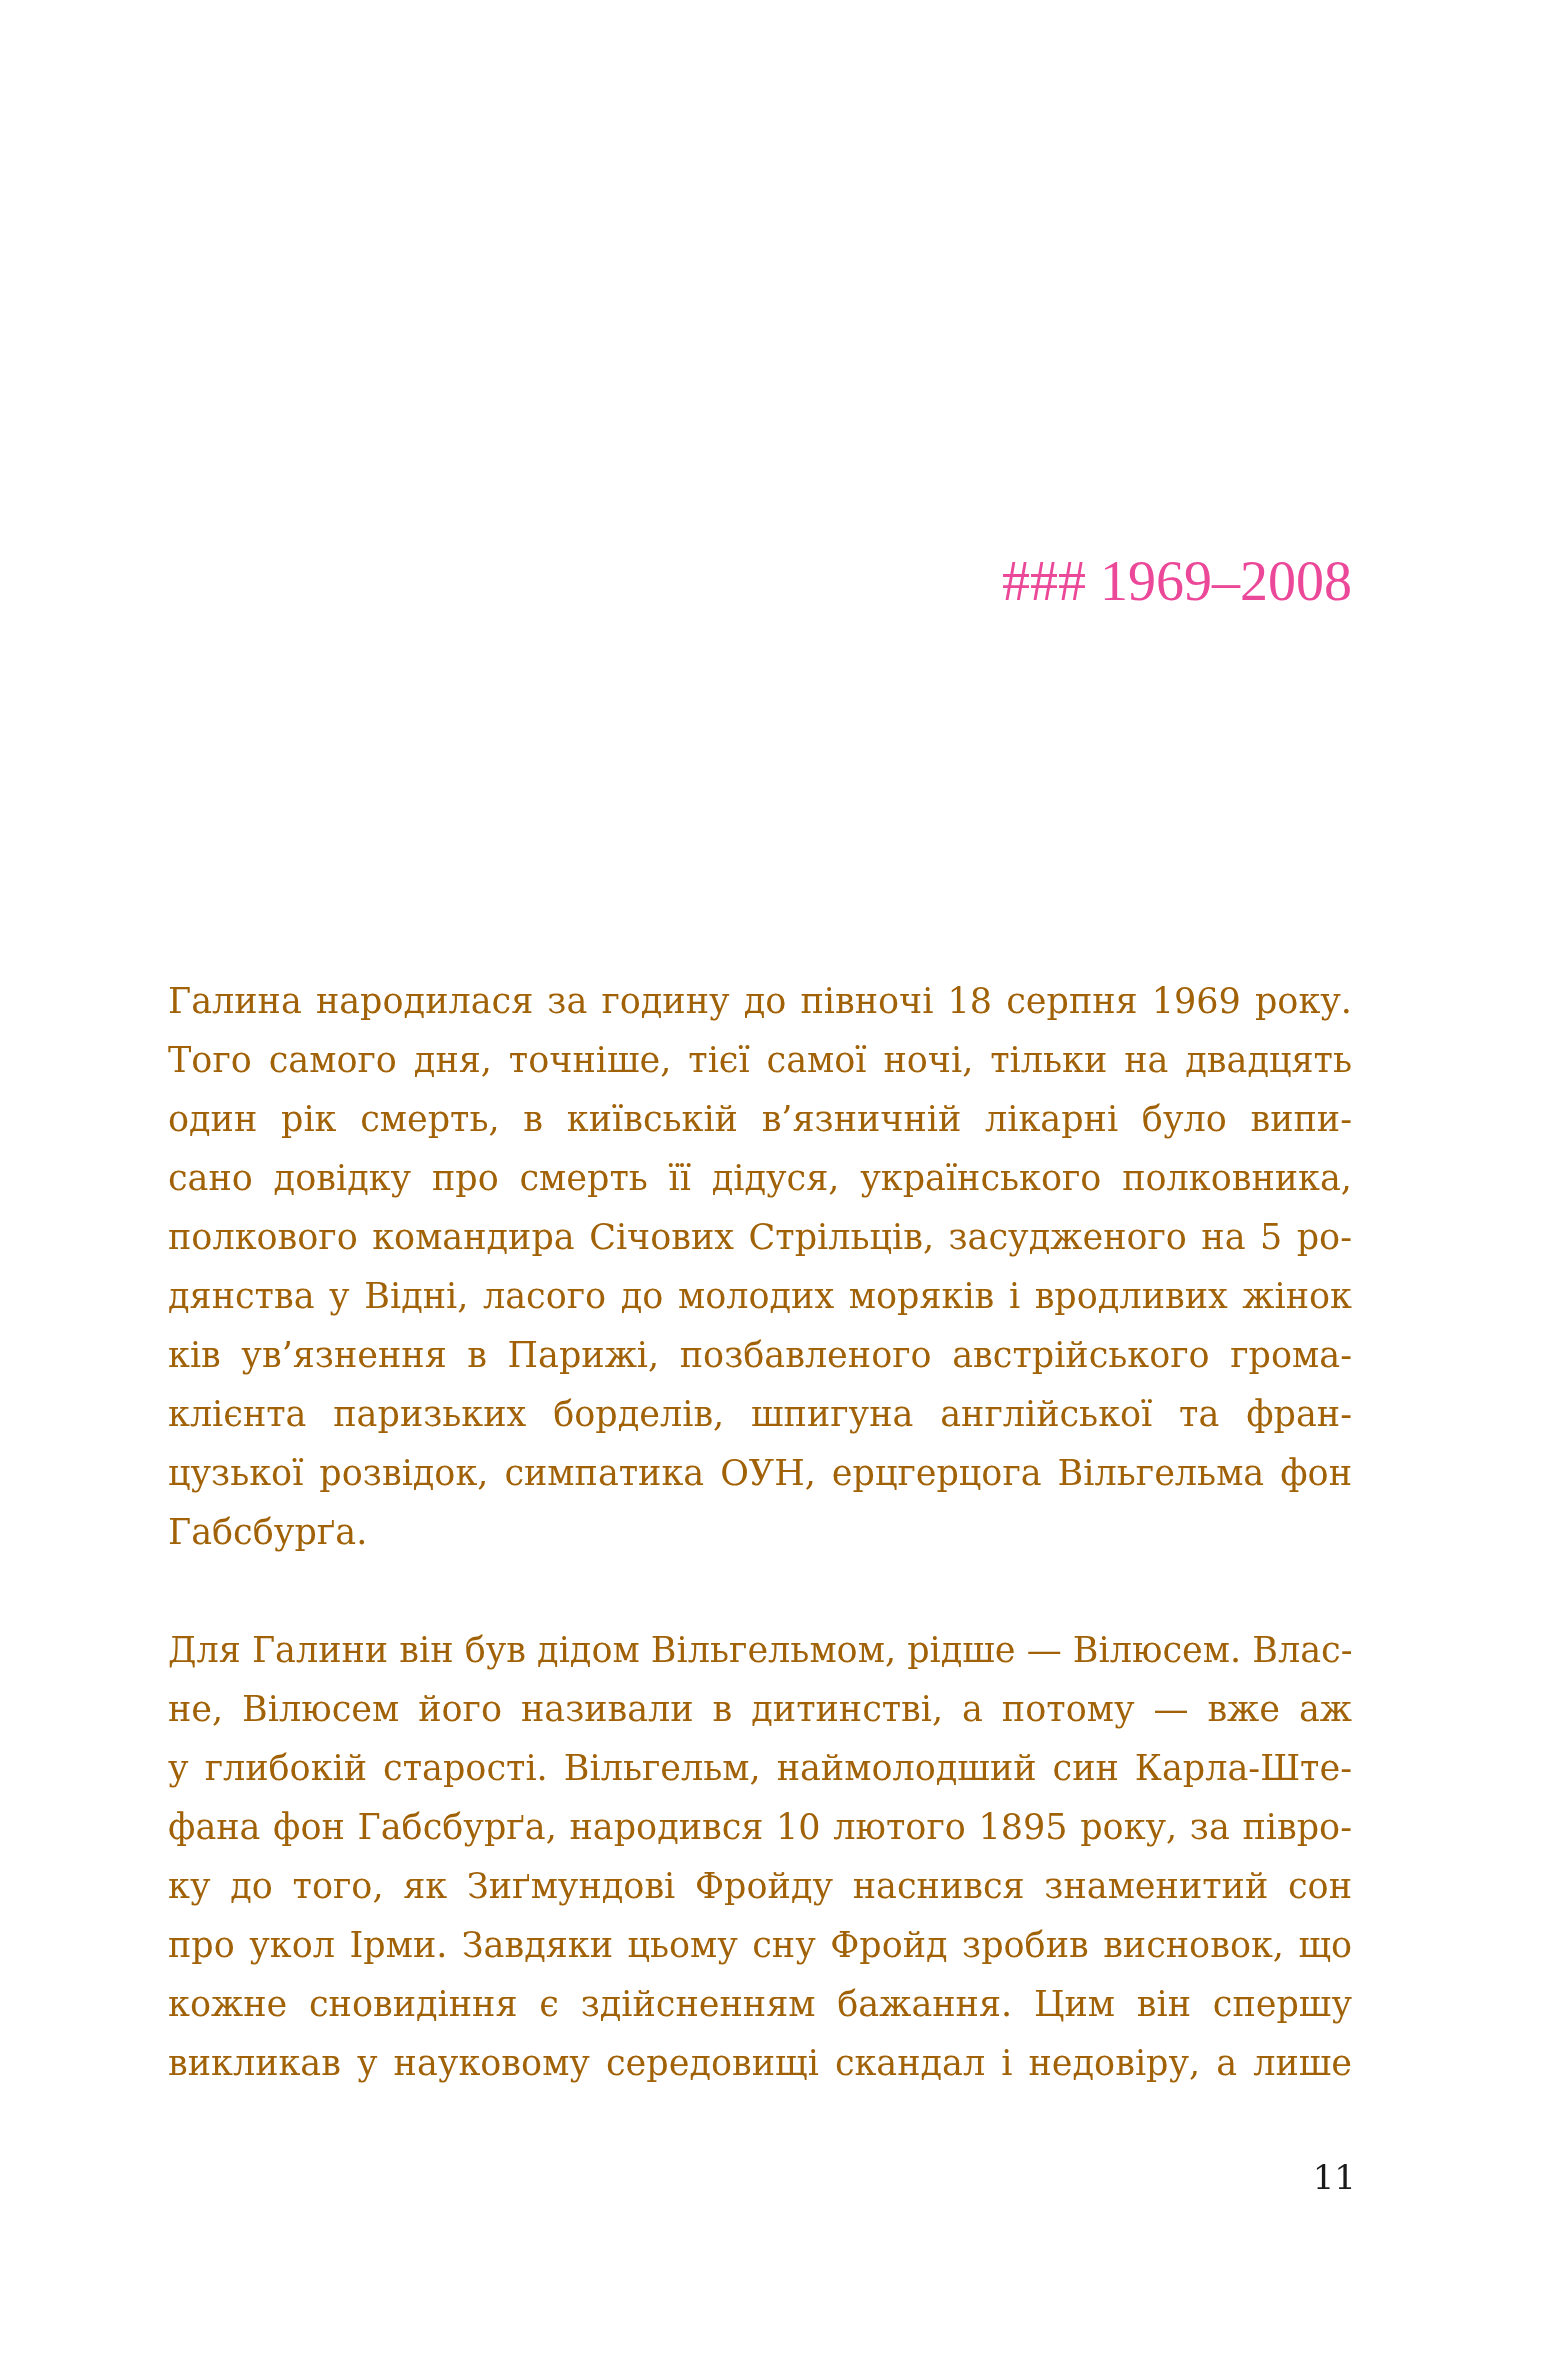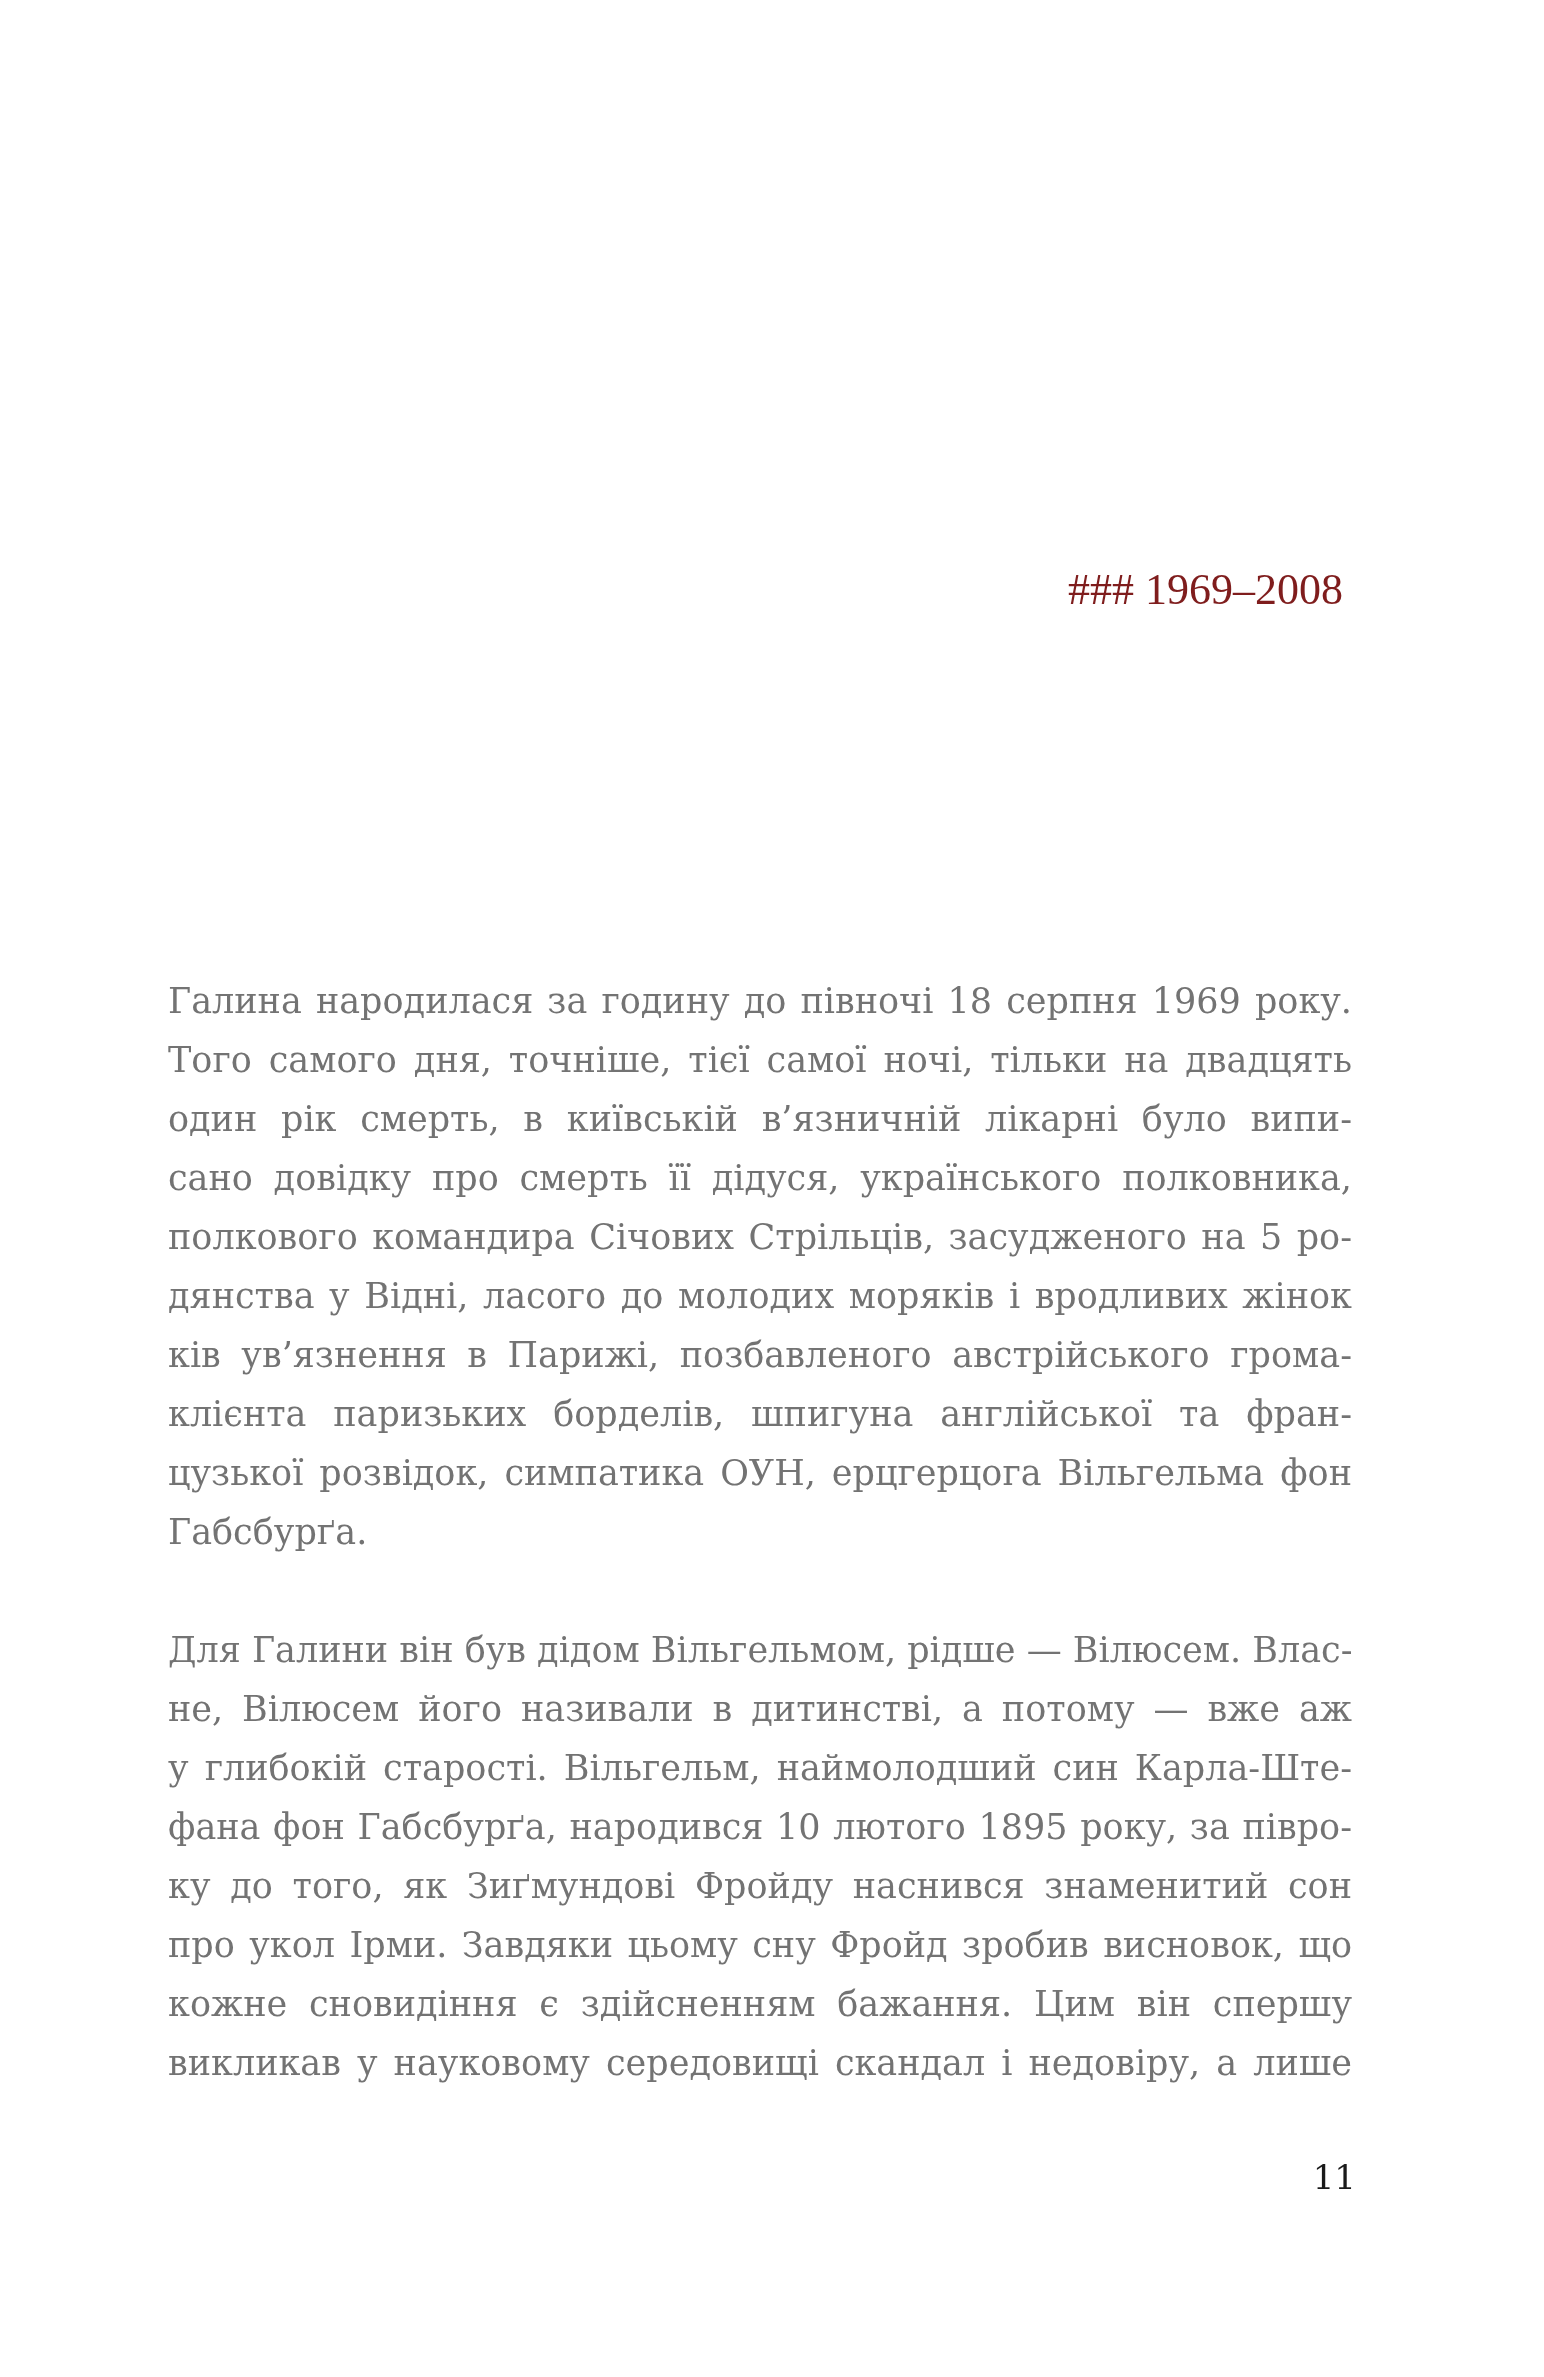--- a/index.html
+++ b/index.html
@@ -19,41 +19,41 @@
       position: absolute;
       left: 0; top: 0;
       width: 1545px;
       height: 2377px;
       background: #ffffff;
     }
     .chapter-heading {
       position: absolute;
       right: 193px;
       top: 541px;
-      margin: 9px;
+      margin: 0;
       font-family: "Liberation Serif", "DejaVu Serif", serif;
       font-weight: normal;
-      font-size: 44px;
+      font-size: 56px;
       line-height: 80px;
-      color: #7f1d1d;
+      color: #ec4899;
       white-space: nowrap;
     }
     .body-text {
       position: absolute;
       left: 168px;
       top: 972px;
       width: 1184px;
     }
     .paragraph {
       margin: 0 0 59px 0;
       font-family: "DejaVu Serif", "Liberation Serif", serif;
       font-size: 35px;
       line-height: 59px;
       text-align: justify;
-      color: #737373;
+      color: #a16207;
     }
     .line {
       display: block;
       text-align: justify;
       text-align-last: justify;
       white-space: nowrap;
       height: 59px;
       overflow: visible;
     }
     .line.last {

